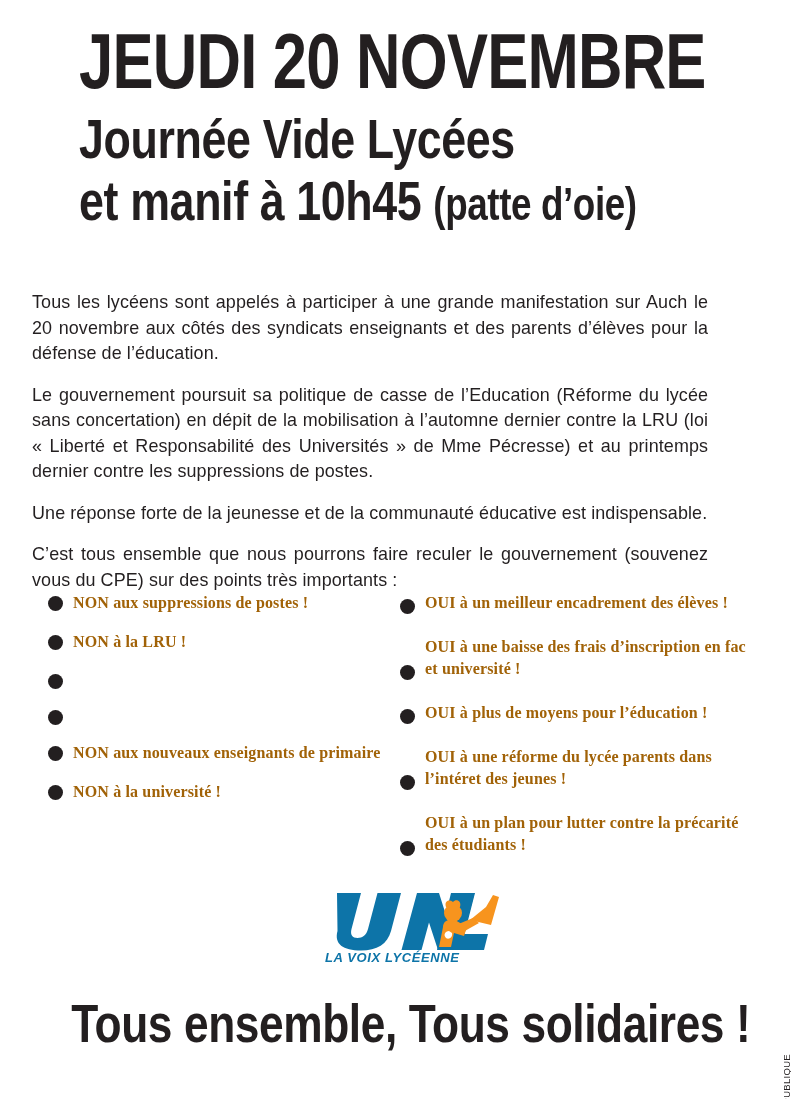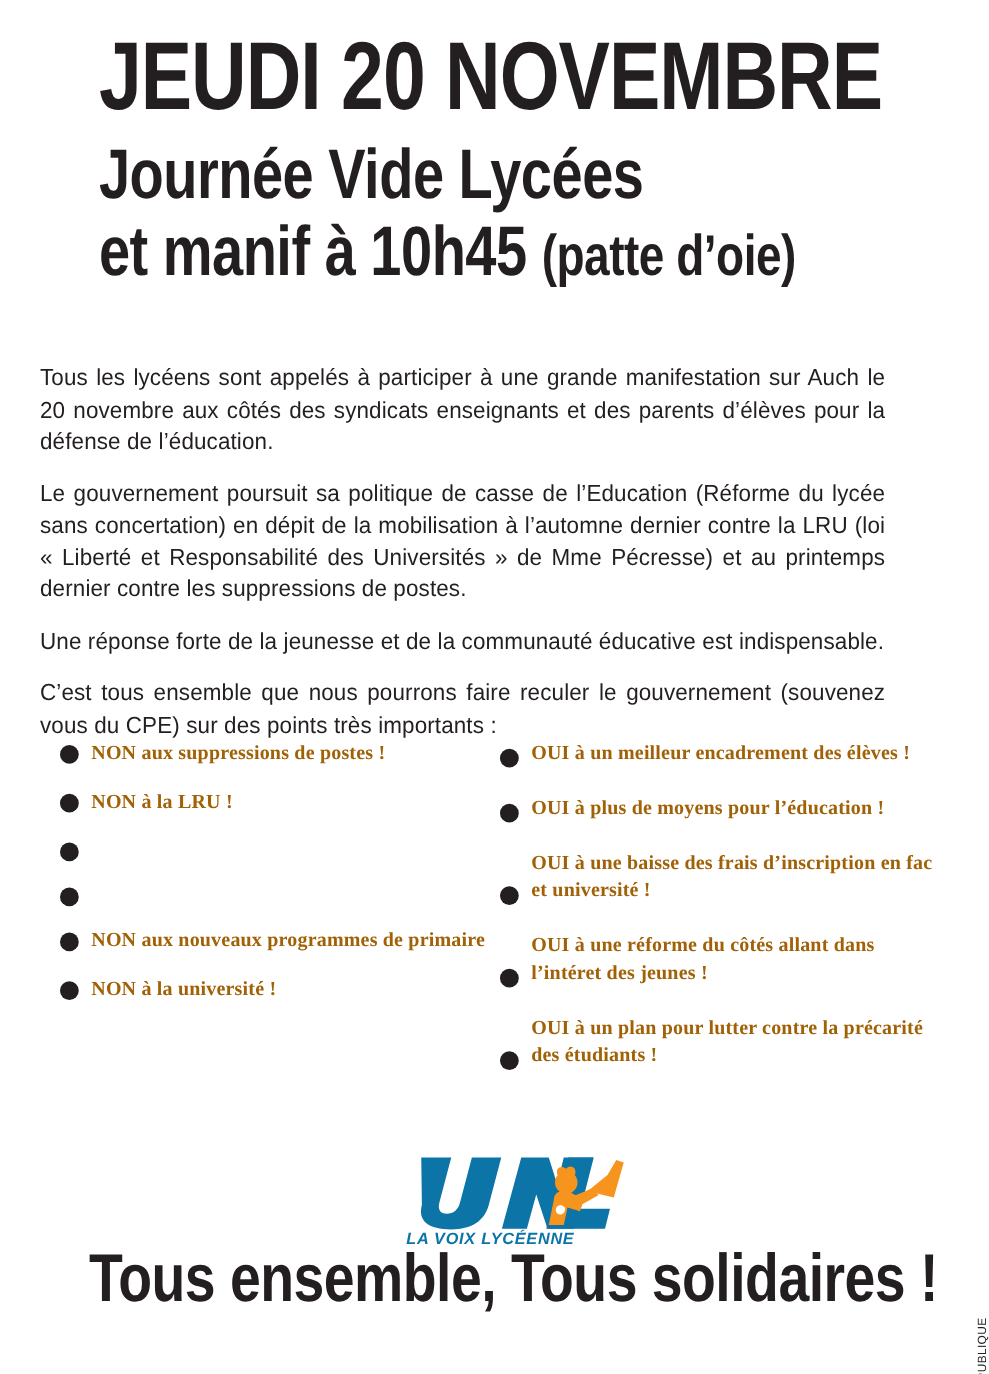--- a/index.html
+++ b/index.html
@@ -123,21 +123,21 @@
     font-size: 16px;
     line-height: 22px;
     color: #a16207;
     letter-spacing: 0.15px;
   }
 
   
   .logo {
     position: absolute;
     left: 323px;
-    top: 920px;
+    top: 887px;
     width: 180px;
     height: 78px;
   }
 
   
   .slogan {
     position: absolute;
     left: 0;
     right: 0;
     top: 996px;
@@ -197,44 +197,44 @@
         <span class="demand-text">NON à la LRU !</span>
       </div>
       <div class="demand">
         <span class="bullet"></span>
       </div>
       <div class="demand">
         <span class="bullet"></span>
       </div>
       <div class="demand">
         <span class="bullet"></span>
-        <span class="demand-text">NON aux nouveaux programmes de primaire</span>
+        <span class="demand-text">NON aux nouveaux enseignants de primaire</span>
       </div>
       <div class="demand">
         <span class="bullet"></span>
         <span class="demand-text">NON à la université !</span>
       </div>
     </div>
 
     <div class="col-right">
       <div class="demand">
         <span class="bullet"></span>
         <span class="demand-text">OUI à un meilleur encadrement des élèves !</span>
       </div>
       <div class="demand">
         <span class="bullet"></span>
+        <span class="demand-text">OUI à une baisse des frais d’inscription en fac et université !</span>
+      </div>
+      <div class="demand">
+        <span class="bullet"></span>
         <span class="demand-text">OUI à plus de moyens pour l’éducation !</span>
       </div>
       <div class="demand">
         <span class="bullet"></span>
-        <span class="demand-text">OUI à une baisse des frais d’inscription en fac et université !</span>
-      </div>
-      <div class="demand">
-        <span class="bullet"></span>
-        <span class="demand-text">OUI à une réforme du côtés allant dans l’intéret des jeunes !</span>
+        <span class="demand-text">OUI à une réforme du lycée parents dans l’intéret des jeunes !</span>
       </div>
       <div class="demand">
         <span class="bullet"></span>
         <span class="demand-text">OUI à un plan pour lutter contre la précarité des étudiants !</span>
       </div>
     </div>
 
   </div>
 
   <div class="logo">

